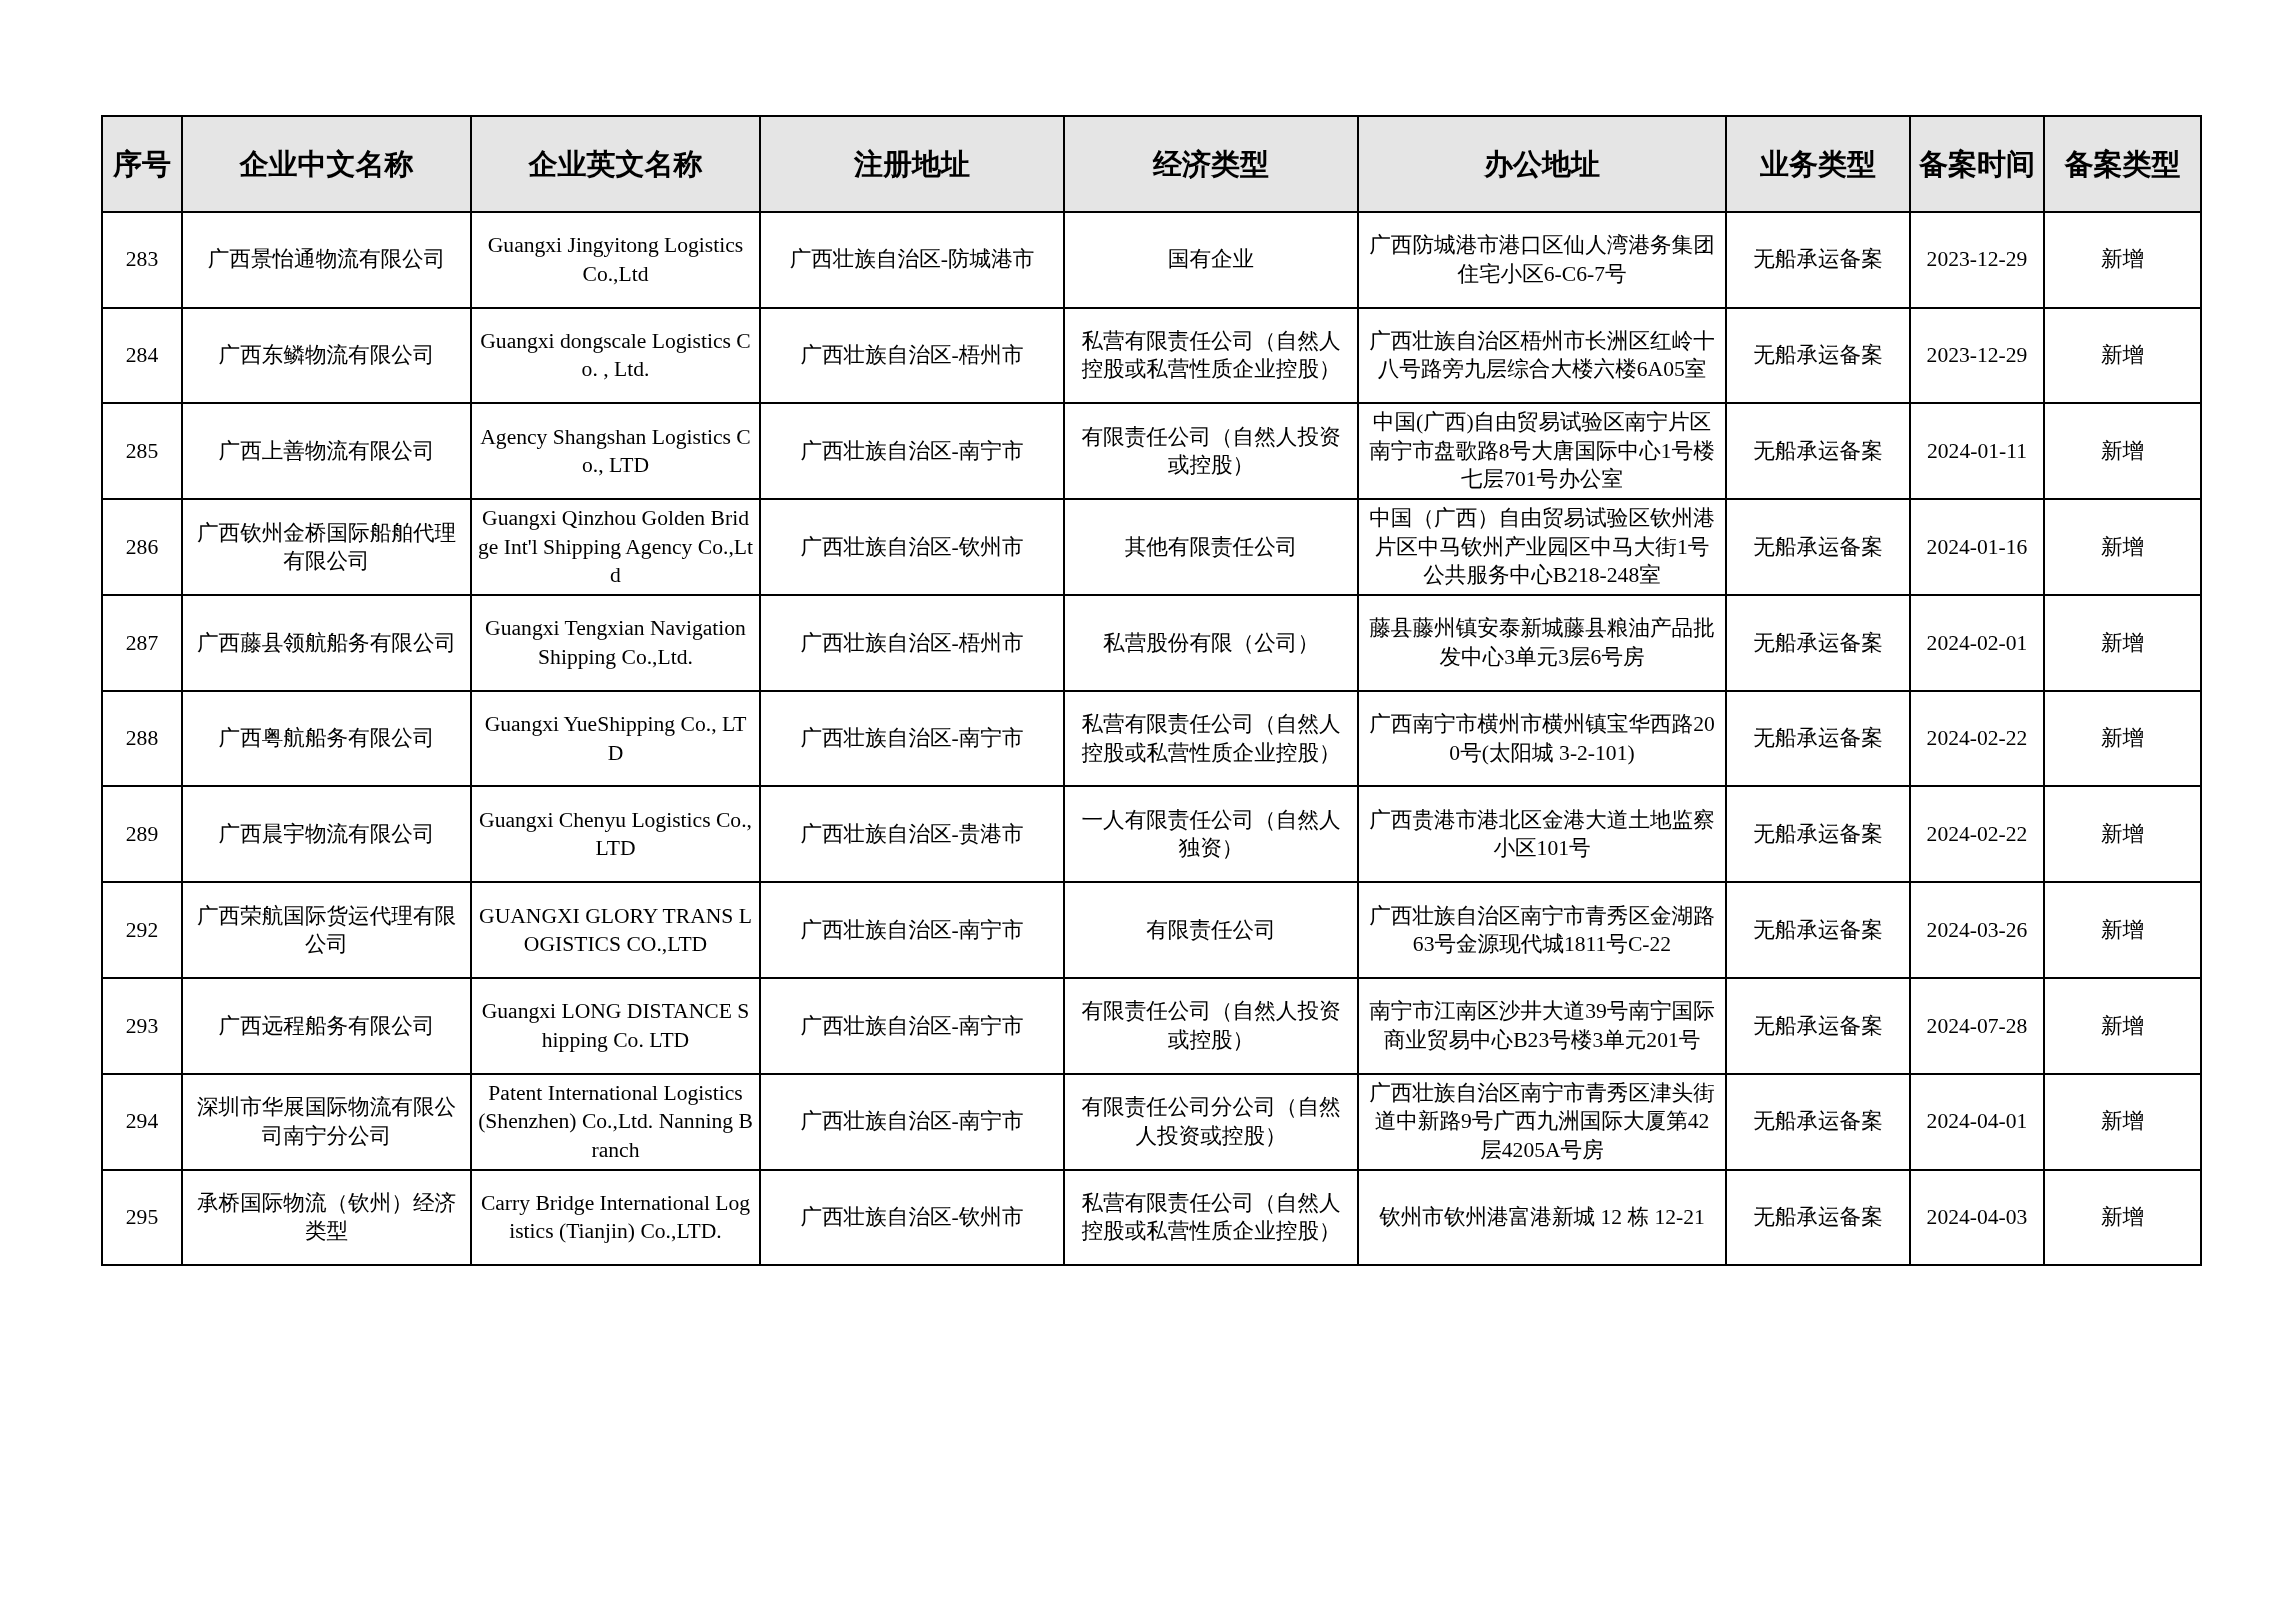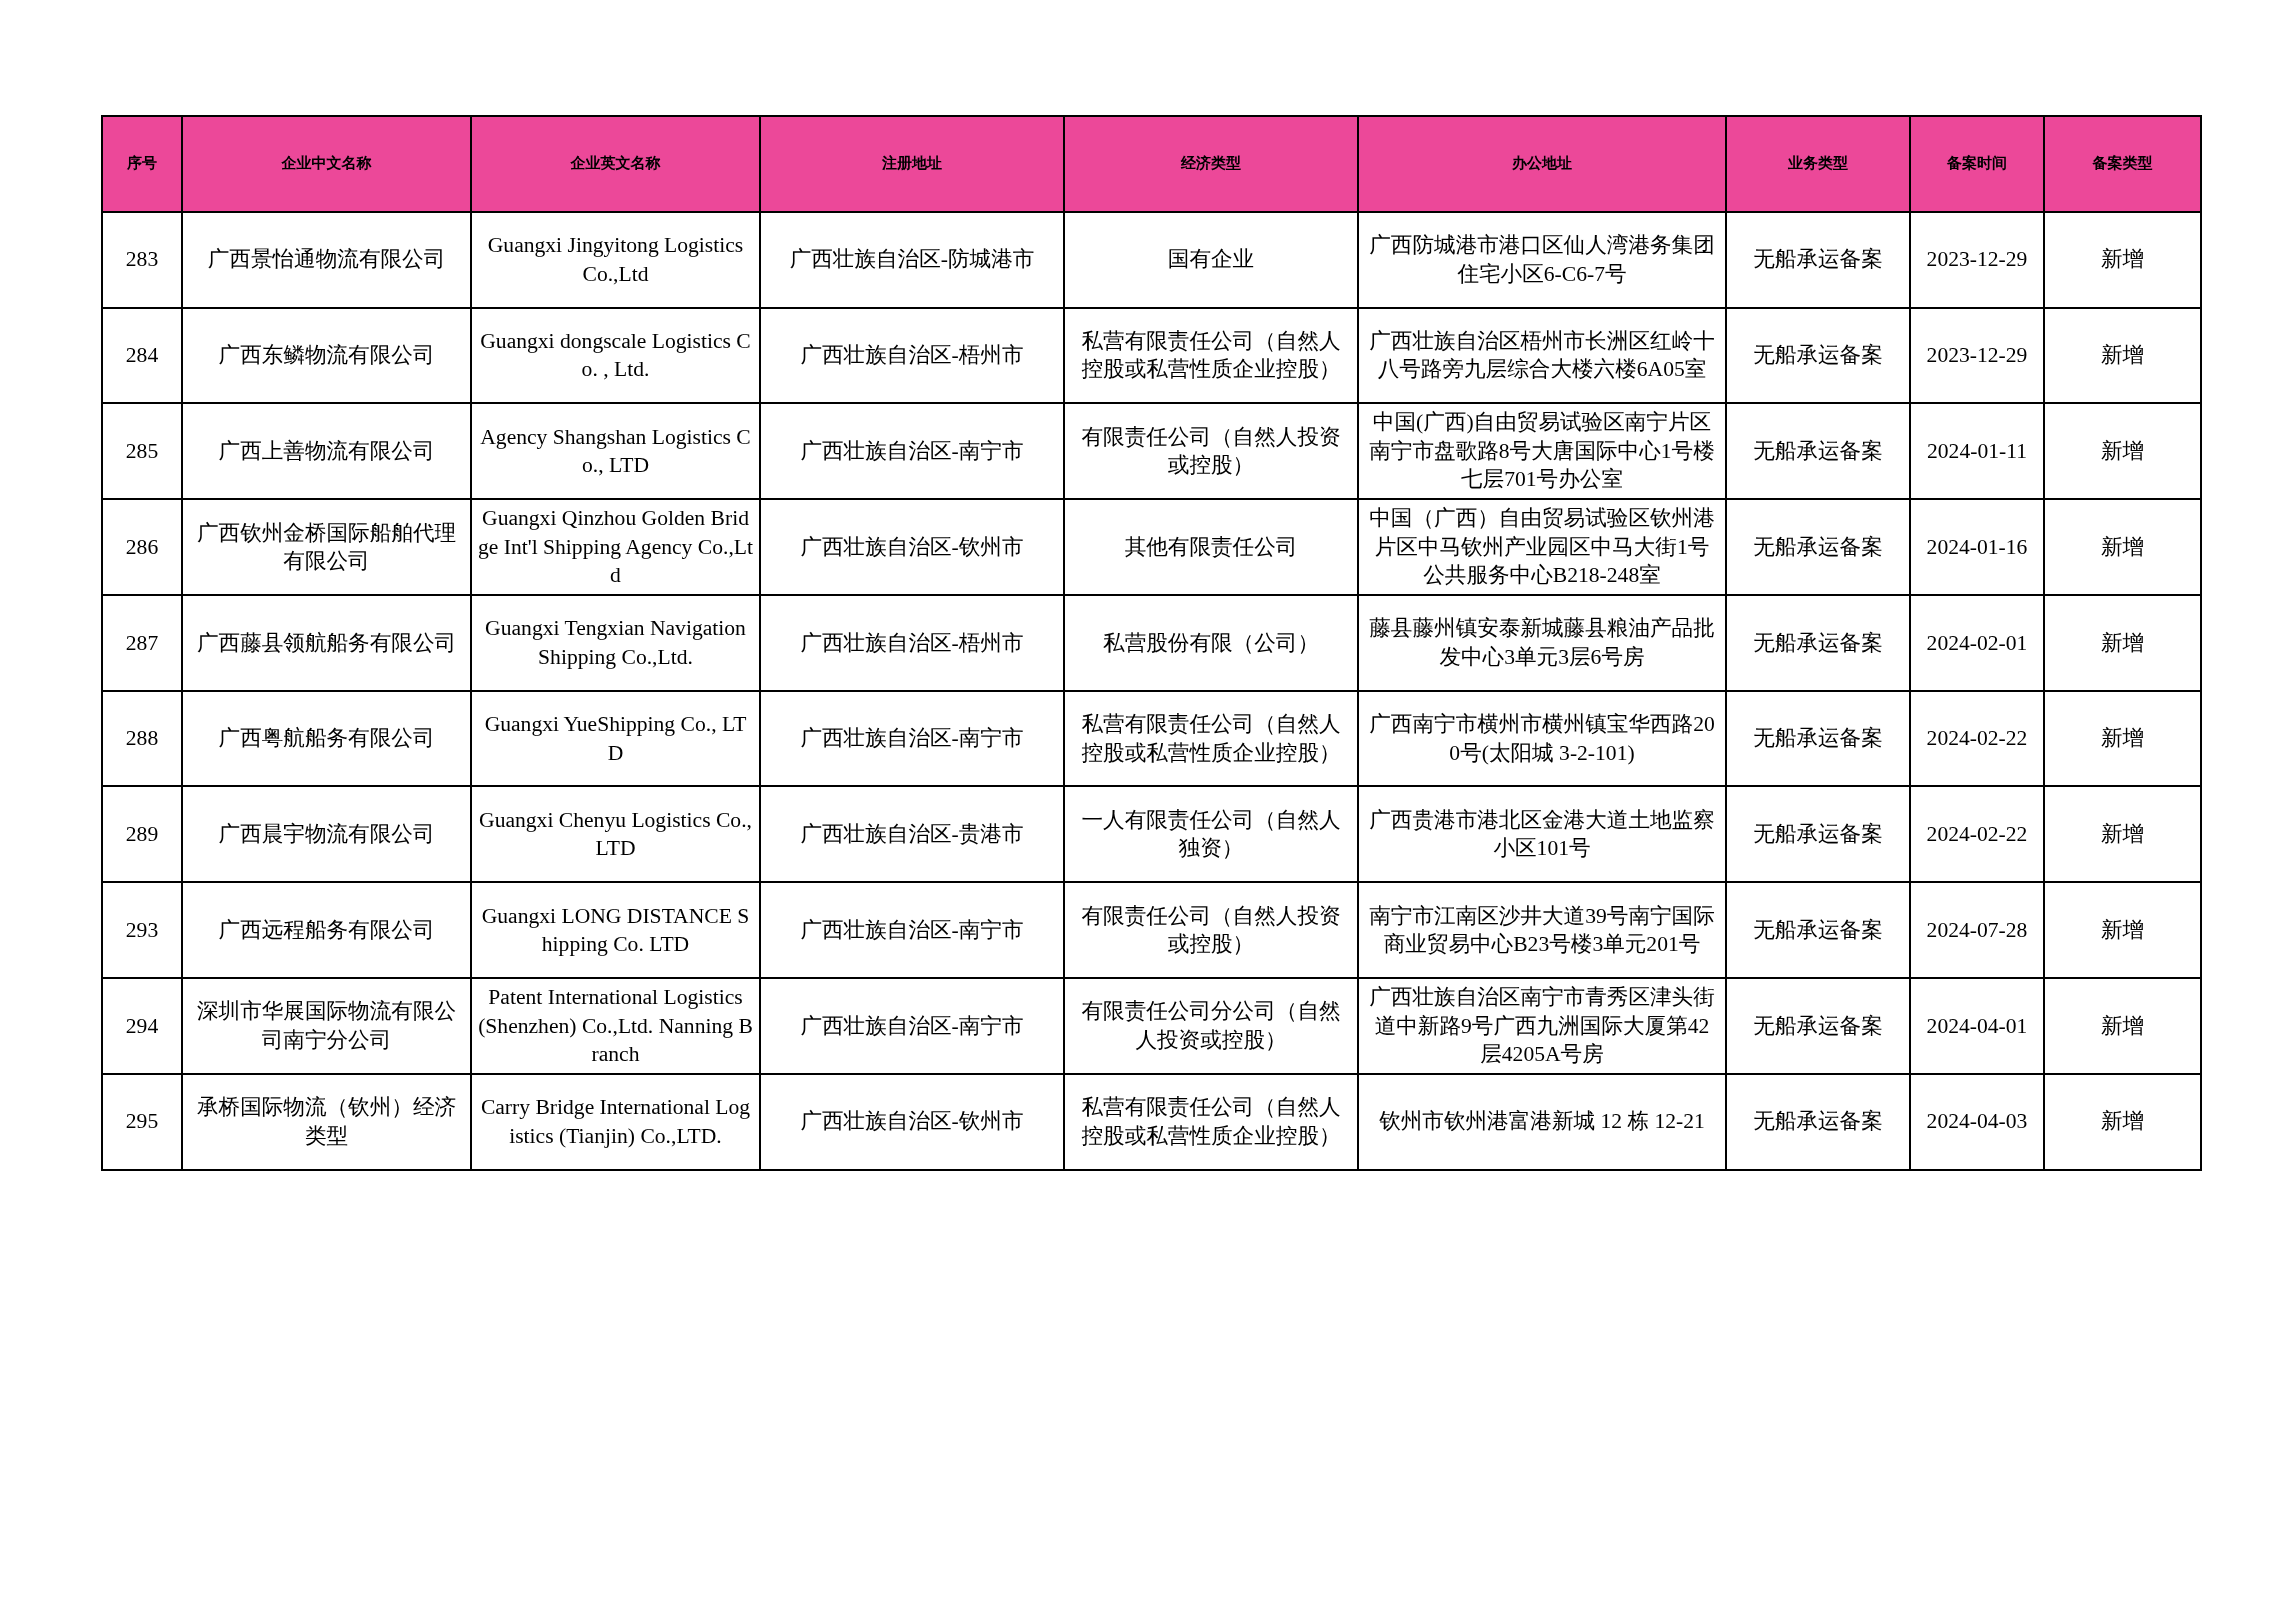--- a/index.html
+++ b/index.html
@@ -33,24 +33,24 @@
     border-top: 2.9px solid #000;
     border-bottom: 2.9px solid #000;
     text-align: center;
     vertical-align: middle;
     font-size: 21.6px;
     line-height: 1.32;
     padding: 3.9px 5.9px;
     overflow: hidden;
   }
   table.registry th {
-    background: #ec4899;
+    background: #e5e5e5;
     font-weight: bold;
     height: 86px;
-    font-size: 15px;
+    font-size: 29px;
   }
   table.registry td {
     height: 86px;
     background: #ffffff;
     font-weight: normal;
   }
   
   col.w0 { width: 80px;  }
   col.w1 { width: 289px; }
   col.w2 { width: 289px; }
@@ -166,20 +166,31 @@
           <td class="col-1">广西晨宇物流有限公司</td>
           <td class="col-2">Guangxi Chenyu Logistics Co., LTD</td>
           <td class="col-3">广西壮族自治区-贵港市</td>
           <td class="col-4">一人有限责任公司（自然人独资）</td>
           <td class="col-5">广西贵港市港北区金港大道土地监察小区101号</td>
           <td class="col-6">无船承运备案</td>
           <td class="col-7">2024-02-22</td>
           <td class="col-8">新增</td>
         </tr>
         <tr>
+          <td class="col-0">292</td>
+          <td class="col-1">广西荣航国际货运代理有限公司</td>
+          <td class="col-2">GUANGXI GLORY TRANS LOGISTICS CO.,LTD</td>
+          <td class="col-3">广西壮族自治区-南宁市</td>
+          <td class="col-4">有限责任公司</td>
+          <td class="col-5">广西壮族自治区南宁市青秀区金湖路63号金源现代城1811号C-22</td>
+          <td class="col-6">无船承运备案</td>
+          <td class="col-7">2024-03-26</td>
+          <td class="col-8">新增</td>
+        </tr>
+        <tr>
           <td class="col-0">293</td>
           <td class="col-1">广西远程船务有限公司</td>
           <td class="col-2">Guangxi LONG DISTANCE Shipping Co. LTD</td>
           <td class="col-3">广西壮族自治区-南宁市</td>
           <td class="col-4">有限责任公司（自然人投资或控股）</td>
           <td class="col-5">南宁市江南区沙井大道39号南宁国际商业贸易中心B23号楼3单元201号</td>
           <td class="col-6">无船承运备案</td>
           <td class="col-7">2024-07-28</td>
           <td class="col-8">新增</td>
         </tr>

